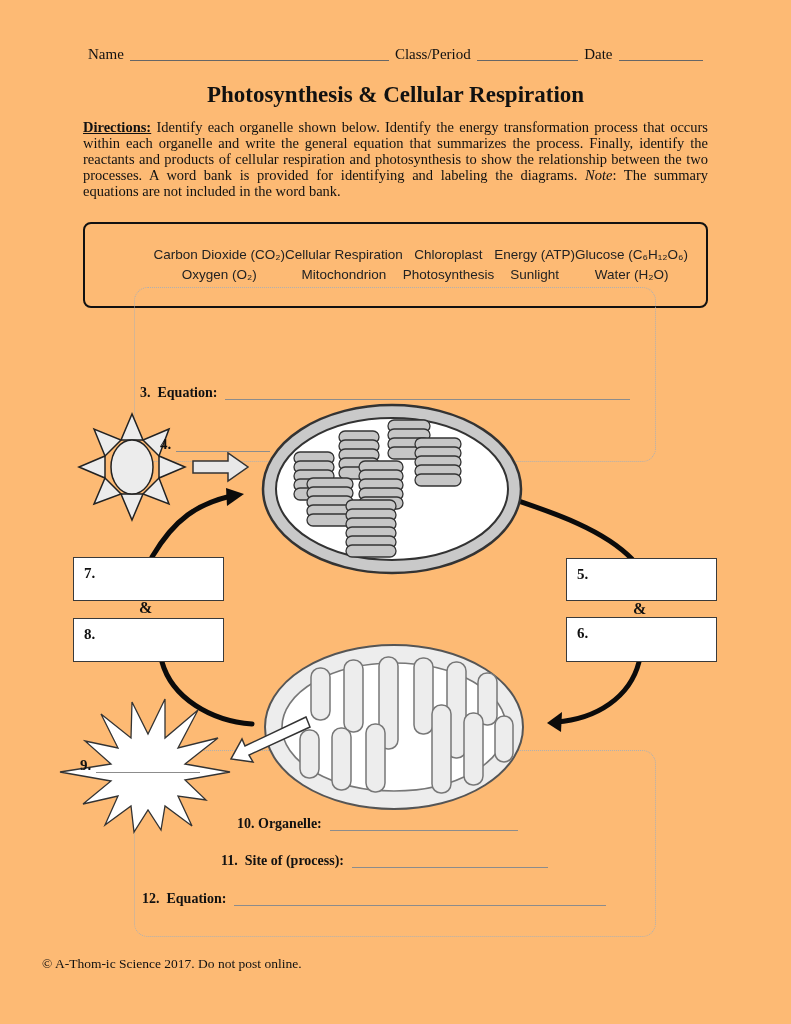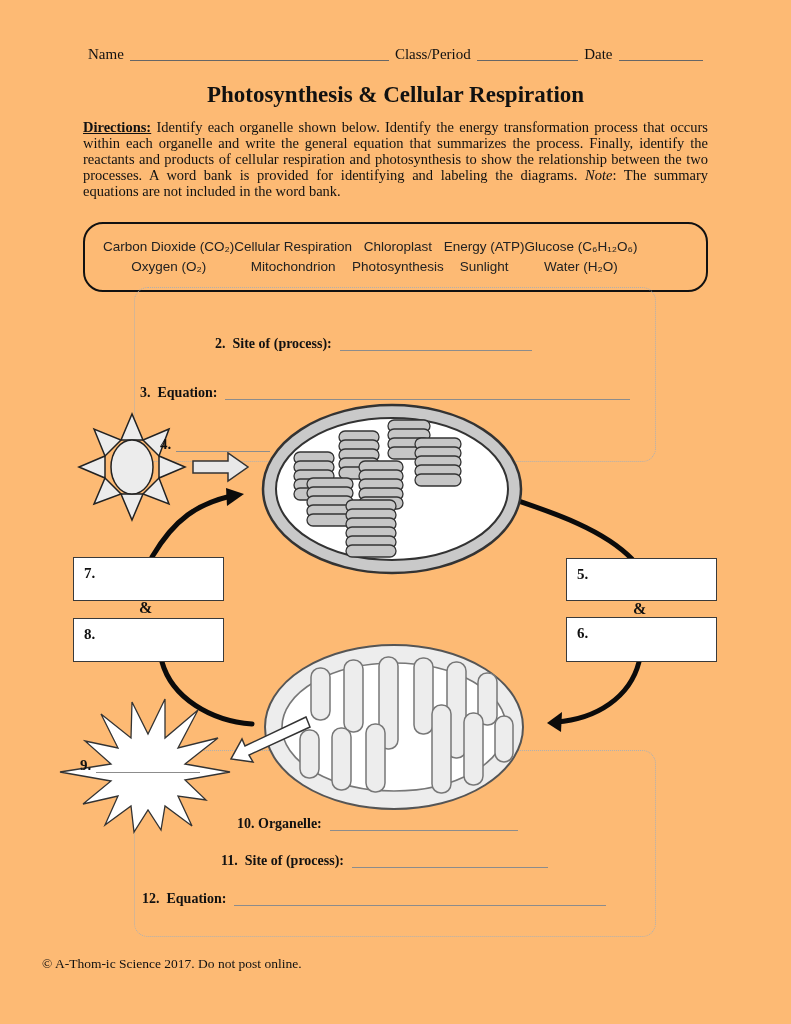--- a/index.html
+++ b/index.html
@@ -14,22 +14,22 @@
   .hl-class{flex:0.9;}
   .hl-date{flex:0.75;margin-right:0;}
 
   .title{left:0;right:0;top:82px;text-align:center;font-size:23px;font-weight:bold;}
 
   .directions{left:83px;right:83px;top:119px;font-size:14.5px;line-height:16px;text-align:justify;}
   .dir-label{font-weight:bold;text-decoration:underline;}
   .note{font-style:italic;}
 
   
-  .wordbank{left:83px;right:83px;top:222px;height:46px;border:2.5px solid #111;border-radius:20px;
-            display:flex;justify-content:flex-start;align-items:center;padding:10px 18px;
+  .wordbank{left:83px;right:83px;top:222px;height:46px;border:2.5px solid #111;border-radius:8px;
+            display:flex;justify-content:flex-end;align-items:center;padding:18px 18px;
             font-family:"Liberation Sans",sans-serif;font-size:13.5px;color:#222;}
   .wb-col{text-align:center;line-height:20px;white-space:nowrap;}
 
   
   .dotted{border:1.5px dotted #b0b0b0;border-radius:14px;z-index:1;}
   .dotted-top{left:134px;top:287px;width:520px;height:173px;}
   .dotted-bottom{left:134px;top:750px;width:520px;height:185px;}
 
   svg.diagram{left:0;top:0;z-index:2;}
 
@@ -180,21 +180,20 @@
         <rect x="464" y="713" width="19" height="72" rx="9"></rect>
         <rect x="495" y="716" width="18" height="46" rx="9"></rect>
       </g>
     </g>
 
     <polygon points="230,772 185,780 206,800 178,796 192,826 165,806 161,830 148,810 134,832 131,806 105,825 118,796 83,804 111,781 60,772 111,764 85,741 118,748 101,714 131,738 132,702 148,734 165,699 165,738 198,710 178,748 218,738 185,764" fill="#ffffff" stroke="#333" stroke-width="1.3"></polygon>
 
     <polygon points="306,717 245,746 242,739 231,759 253,762 249,755 310,727" fill="#ffffff" stroke="#333" stroke-width="1.5"></polygon>
   </svg>
 
-  <div class="abs blank" style="left:215px;top:336px;"><span>2.  Site of (process):</span><span class="blank-line" style="width:192px;"></span></div>
   <div class="abs blank" style="left:140px;top:369px;margin-top:16px;"><span>3.  Equation:</span><span class="blank-line" style="width:405px;"></span></div>
 
   <div class="abs numlabel" style="left:160px;top:436px;"><span>4.</span><span class="blank-line" style="width:94px;margin-left:5px;"></span></div>
 
   <div class="abs ansbox" style="left:566px;top:558px;width:151px;height:43px;"><span>5.</span></div>
   <div class="abs amp" style="left:633px;top:600px;">&amp;</div>
   <div class="abs ansbox" style="left:566px;top:617px;width:151px;height:45px;"><span>6.</span></div>
 
   <div class="abs ansbox" style="left:73px;top:557px;width:151px;height:44px;"><span>7.</span></div>
   <div class="abs amp" style="left:139px;top:599px;">&amp;</div>

